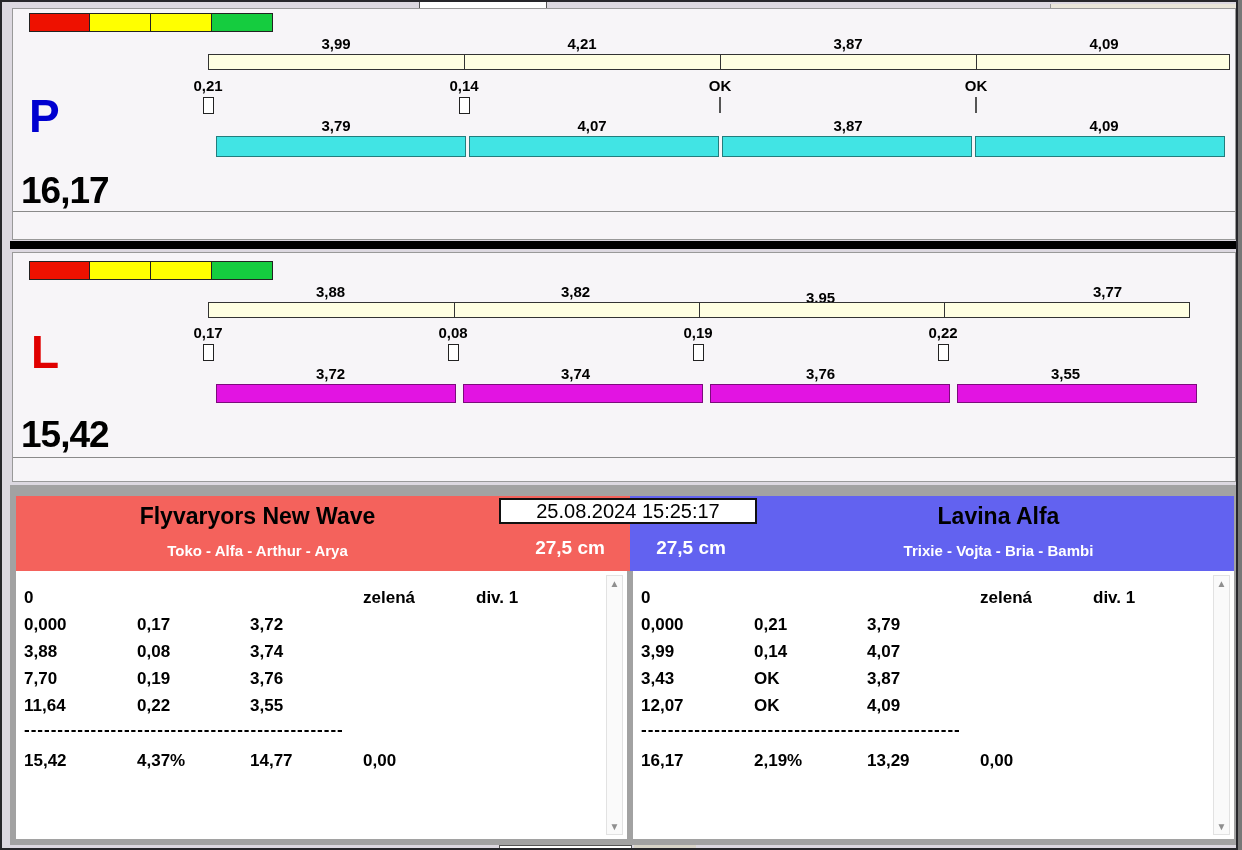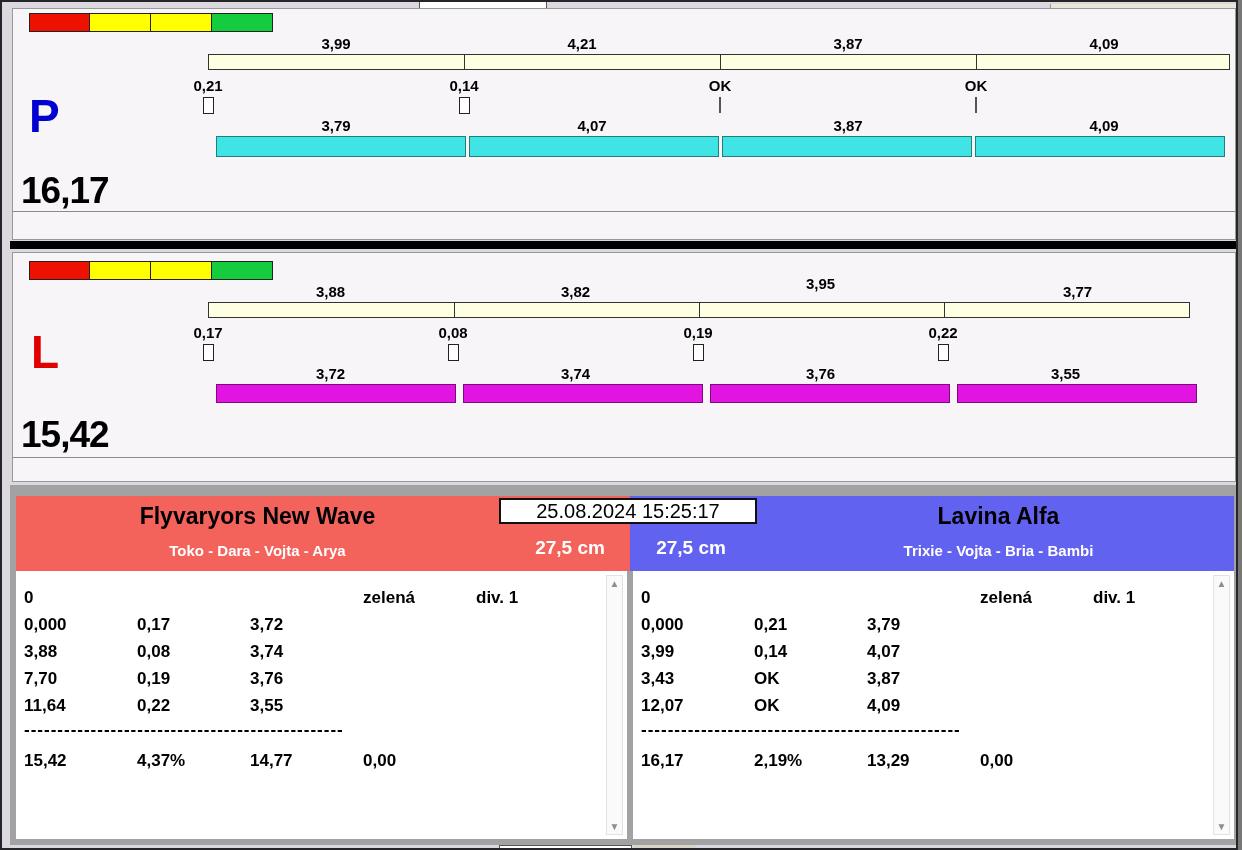--- a/index.html
+++ b/index.html
@@ -155,22 +155,22 @@
   <div class="lane" id="lane-l">
     <div class="traffic" style="top:8px">
       <span class="tl" style="background: rgb(238, 17, 0);"></span>
       <span class="tl" style="background: rgb(255, 255, 0);"></span>
       <span class="tl" style="background: rgb(255, 255, 0);"></span>
       <span class="tl" style="background: rgb(21, 204, 63);"></span>
     </div>
 
     <span class="seg-label" style="left:195px;top:30px;width:245px">3,88</span>
     <span class="seg-label" style="left:440px;top:30px;width:245px">3,82</span>
-    <span class="seg-label" style="left:685px;top:22px;width:245px">3,95</span>
-    <span class="seg-label" style="left:942px;top:30px;width:245px">3,77</span>
+    <span class="seg-label" style="left:685px;top:36px;width:245px">3,95</span>
+    <span class="seg-label" style="left:972px;top:30px;width:245px">3,77</span>
 
     <div class="meas-bar" style="left: 195px; top: 49px; width: 982px; height: 16px; background: rgb(255, 255, 226);">
       <i class="tick" style="left:245px"></i>
       <i class="tick" style="left:490px"></i>
       <i class="tick" style="left:735px"></i>
     </div>
 
     <span class="gate-label" style="left:160px;top:71px">0,17</span>
     <span class="gate-label" style="left:405px;top:71px">0,08</span>
     <span class="gate-label" style="left:650px;top:71px">0,19</span>
@@ -194,21 +194,21 @@
     <span class="lane-letter" style="left:18px;top:76px">L</span>
     <span class="lane-total" style="top:163px">15,42</span>
     <div class="lane-strip" style="height:24px"></div>
   </div>
 
   <div class="bottom-section">
 
     <div class="team-panel" id="team-left">
       <div class="team-header" style="background: rgb(244, 98, 92);">
         <div class="team-title" style="left:0;width:483px">Flyvaryors New Wave</div>
-        <div class="team-dogs" style="left:0;width:483px">Toko - Dara - Vojta - Arya</div>
+        <div class="team-dogs" style="left:0;width:483px">Toko - Alfa - Arthur - Arya</div>
         <div class="team-height" style="left:495px;width:118px">27,5 cm</div>
       </div>
       <div class="team-body">
         <div class="trow">
           <span class="cell">0</span><span class="cell"></span><span class="cell"></span><span class="cell">zelená</span><span class="cell">div. 1</span>
         </div>
         <div class="trow">
           <span class="cell">0,000</span><span class="cell">0,17</span><span class="cell">3,72</span>
         </div>
         <div class="trow">

